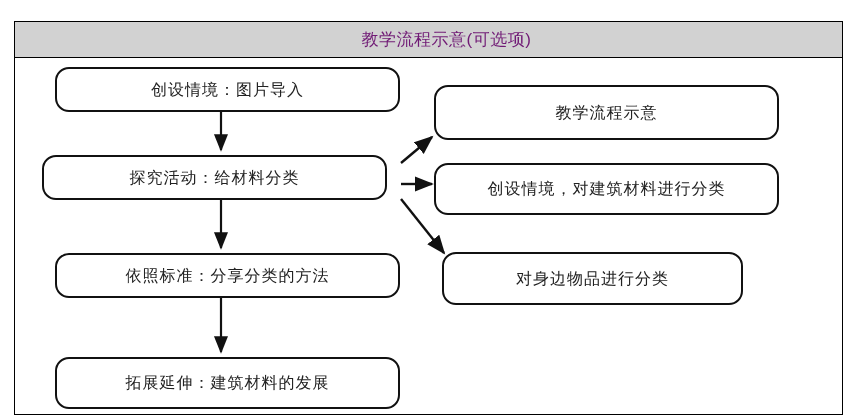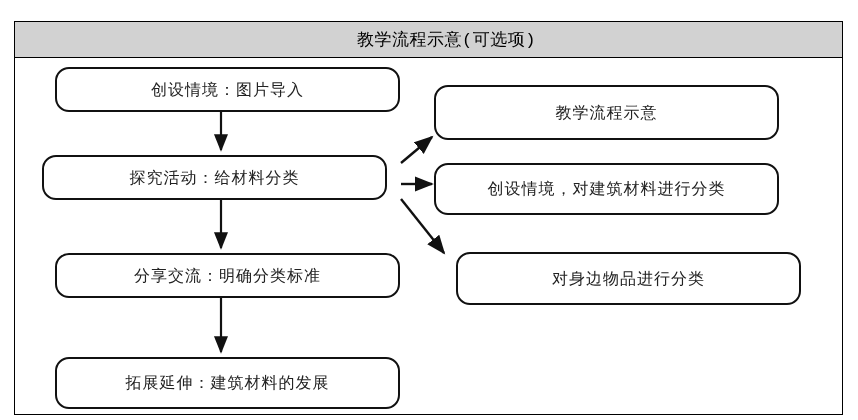--- a/index.html
+++ b/index.html
@@ -37,23 +37,23 @@
     height: 36px;
     box-sizing: border-box;
     border-bottom: 1px solid #000000;
     background: #d2d2d2;
     display: flex;
     align-items: center;
     justify-content: center;
   }
   .title-text {
     font-size: 17px;
-    color: #000000;
+    color: #701a75;
     letter-spacing: 0.5px;
-    font-family: Liberation Mono, monospace;
+    font-family: Liberation Sans, sans-serif;
     white-space: nowrap;
     margin-left: 36px;
   }
   .body-area {
     position: absolute;
     left: 0;
     top: 36px;
     width: 100%;
     height: calc(100% - 36px);
   }
@@ -84,21 +84,21 @@
 
   
   .n-left1 { left: 55px;  top: 67px;  width: 345px; height: 45px; }
   .n-left2 { left: 42px;  top: 155px; width: 345px; height: 45px; }
   .n-left3 { left: 55px;  top: 253px; width: 345px; height: 45px; }
   .n-left4 { left: 55px;  top: 357px; width: 345px; height: 52px; }
 
   
   .n-right1 { left: 434px; top: 85px;  width: 345px; height: 55px; }
   .n-right2 { left: 434px; top: 163px; width: 345px; height: 52px; }
-  .n-right3 { left: 456px; top: 252px; width: 345px; height: 53px; }
+  .n-right3 { left: 442px; top: 252px; width: 301px; height: 53px; }
 
   
   .connectors {
     position: absolute;
     left: 0;
     top: 0;
     width: 858px;
     height: 420px;
     pointer-events: none;
   }
@@ -139,21 +139,21 @@
 
   <div class="node n-left1">
     <span class="label">创设情境：图片导入</span>
   </div>
 
   <div class="node n-left2">
     <span class="label">探究活动：给材料分类</span>
   </div>
 
   <div class="node n-left3">
-    <span class="label">分享交流：明确分类标准</span>
+    <span class="label">依照标准：分享分类的方法</span>
   </div>
 
   <div class="node n-left4">
     <span class="label">拓展延伸：建筑材料的发展</span>
   </div>
 
   <div class="node thin n-right1">
     <span class="label">教学流程示意</span>
   </div>
 

